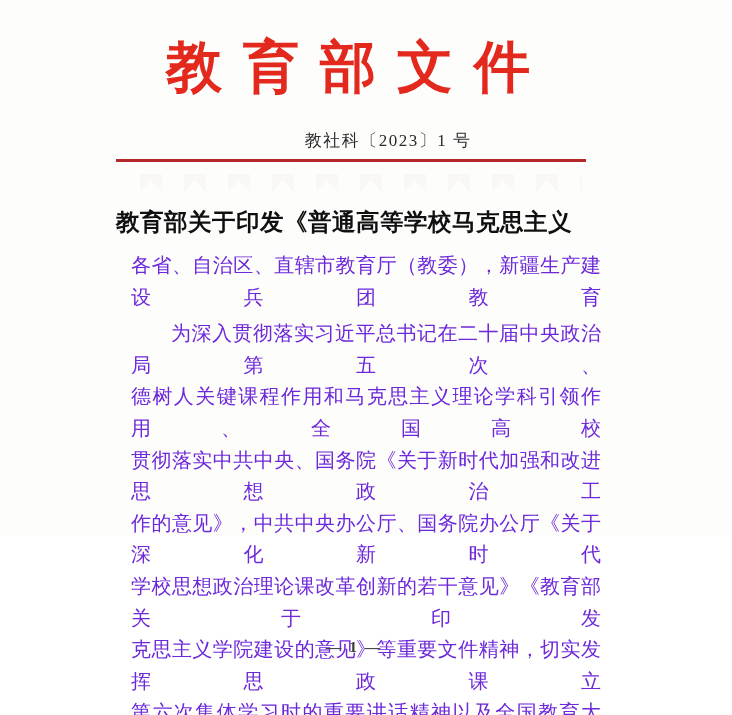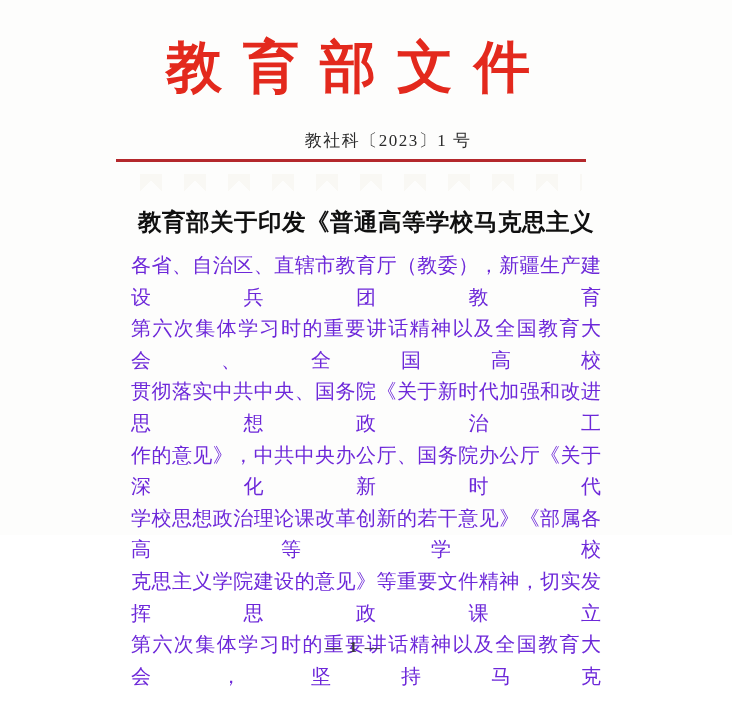--- a/index.html
+++ b/index.html
@@ -50,22 +50,22 @@
     position:absolute;
     top:174px;left:140px;right:150px;height:26px;
     background:
       linear-gradient(135deg,#f8f6f1 25%,transparent 25%) 0 0/44px 26px repeat-x,
       linear-gradient(225deg,#f8f6f1 25%,transparent 25%) 22px 0/44px 26px repeat-x;
     opacity:.65;
     pointer-events:none;
   }
   
   .doc-title{
-    margin:43px 63px 0;
-    text-align:center;
+    margin:43px 116px 0;
+    text-align:left;
     font-size:23.5px;
     line-height:34px;
     font-weight:bold;
     color:#101010;
     letter-spacing:0.5px;
   }
   
   .doc-body{
     margin:11px 131px 0;
     font-size:20px;
@@ -108,23 +108,24 @@
   <div class="red-rule"></div>
 
   <div class="watermark"></div>
 
   <h1 class="doc-title">
     <span>教育部关于印发《普通高等学校马克思主义</span><br>
   </h1>
 
   <div class="doc-body">
     <div class="body-line">各省、自治区、直辖市教育厅（教委），新疆生产建设兵团教育</div>
-    <div class="body-line">第六次集体学习时的重要讲话精神以及全国教育大会、全国高校</div>
+    <div class="body-line para-start">为深入贯彻落实习近平总书记在二十届中央政治局第五次、</div>
+    <div class="body-line">德树人关键课程作用和马克思主义理论学科引领作用、全国高校</div>
     <div class="body-line">贯彻落实中共中央、国务院《关于新时代加强和改进思想政治工</div>
     <div class="body-line">作的意见》，中共中央办公厅、国务院办公厅《关于深化新时代</div>
-    <div class="body-line">学校思想政治理论课改革创新的若干意见》《部属各高等学校</div>
+    <div class="body-line">学校思想政治理论课改革创新的若干意见》《教育部关于印发</div>
     <div class="body-line">克思主义学院建设的意见》等重要文件精神，切实发挥思政课立</div>
     <div class="body-line">第六次集体学习时的重要讲话精神以及全国教育大会，坚持马克</div>
   </div>
 
   <div class="page-footer">— 1 —</div>
 
 </div>
 
 </body></html>

